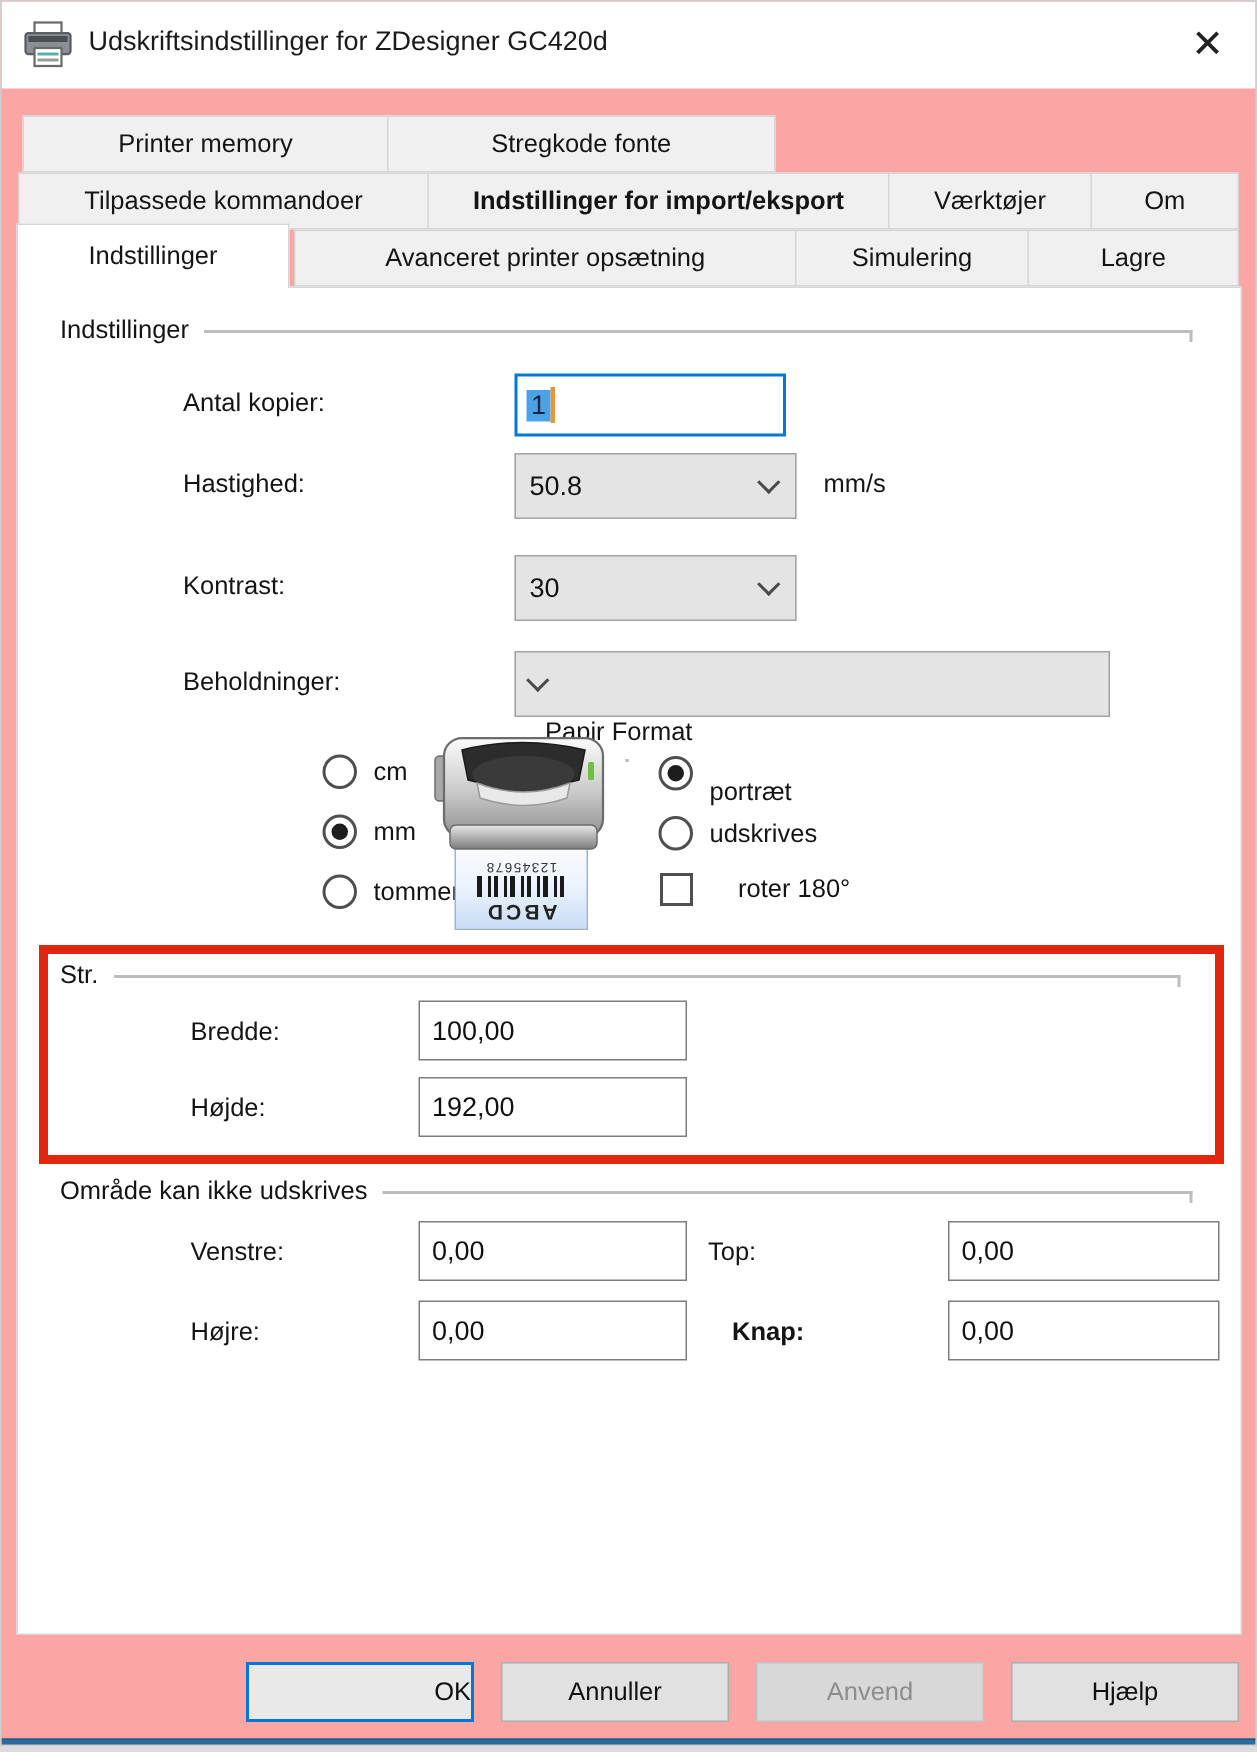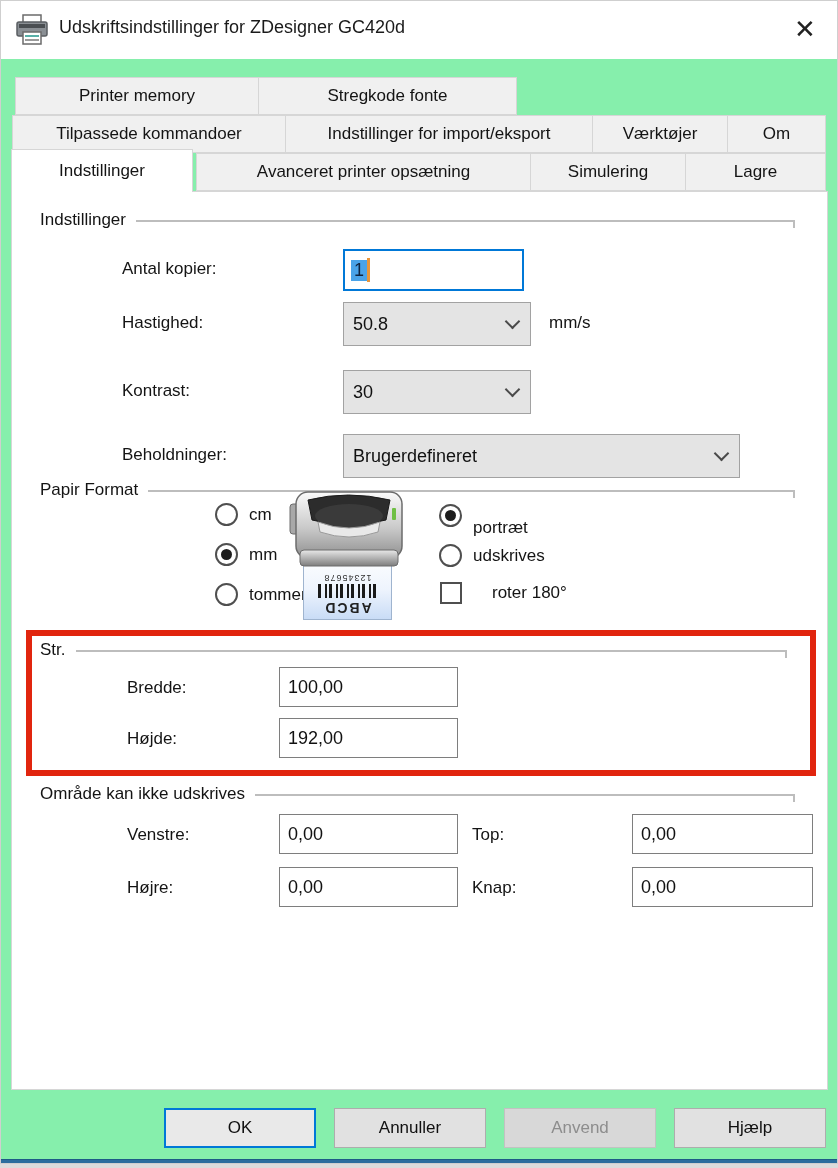--- a/index.html
+++ b/index.html
@@ -1,21 +1,21 @@
 <!DOCTYPE html>
 <html><head>
 <meta charset="utf-8">
 <style>
   * { margin:0; padding:0; box-sizing:border-box; }
   html,body { background:#dcdcdc; }
   body { font-family:"Liberation Sans", sans-serif; color:#1c1c1c; }
 
   .window {
     position:relative; width:838px; height:1164px; margin:0 auto;
-    background:#86efac; border:1px solid #cfcfcf; overflow:hidden;
+    background:#fca5a5; border:1px solid #cfcfcf; overflow:hidden;
     font-size:17px;
   }
 
   
   .titlebar { position:absolute; left:0; top:0; width:100%; height:58px; background:#ffffff; }
   .titlebar .appicon { position:absolute; left:14px; top:13px; width:34px; height:32px; }
   .titlebar .title { position:absolute; left:58px; top:16px; font-size:18px; color:#1a1a1a; white-space:nowrap; }
   .titlebar .close { position:absolute; right:12px; top:8px; width:40px; height:40px;
     display:flex; align-items:center; justify-content:center; font-size:26px; font-weight:300; color:#222; cursor:default; }
 
@@ -129,21 +129,21 @@
         <span>Printer memory</span>
       </div>
     <div class="tab" style="width:259px;">
         <span>Stregkode fonte</span>
       </div>
   </div>
   <div class="tabrow tabrow2" style="left:11px;">
     <div class="tab" style="width:274px;">
         <span>Tilpassede kommandoer</span>
       </div>
-    <div class="tab" style="width:308px;">
+    <div class="tab" style="width:308px;font-weight:bold;">
         <span>Indstillinger for import/eksport</span>
       </div>
     <div class="tab" style="width:136px;">
         <span>Værktøjer</span>
       </div>
     <div class="tab" style="width:99px;">
         <span>Om</span>
       </div>
   </div>
   <div class="tabrow tabrow3" style="left:10px;">
@@ -182,25 +182,24 @@
     <div class="flabel" style="left:537px; top:121px;">mm/s</div>
 
     <div class="flabel" style="left:110px; top:189px;">Kontrast:</div>
     <div class="combo" style="left:331px; top:178px; width:188px; height:44px;">
       <span class="cval">30</span>
       <span class="chev"></span>
     </div>
 
     <div class="flabel" style="left:110px; top:253px;">Beholdninger:</div>
     <div class="combo" style="left:331px; top:242px; width:397px; height:44px;">
-      <span class="cval">Brugerdefineret</span>
       <span class="chev"></span>
     </div>
 
-    <div class="ghead" style="left:28px; right:32px; top:286px;">
+    <div class="ghead" style="left:28px; right:32px; top:286px;flex-direction:column;">
       <span class="glabel">Papir Format</span>
       <span class="gline"></span>
     </div>
 
     <span class="radio" style="left:203px; top:311px;"></span>
     <div class="flabel" style="left:237px; top:313px;">cm</div>
     <span class="radio sel" style="left:203px; top:351px;"></span>
     <div class="flabel" style="left:237px; top:353px;">mm</div>
     <span class="radio" style="left:203px; top:391px;"></span>
     <div class="flabel" style="left:237px; top:393px;">tommer</div>
@@ -254,27 +253,27 @@
     <div class="ghead" style="left:28px; right:32px; top:590px;">
       <span class="glabel">Område kan ikke udskrives</span>
       <span class="gline"></span>
     </div>
     <div class="flabel" style="left:115px; top:633px;">Venstre:</div>
     <input class="tinput" style="left: 267px; top: 622px; width: 179px; height: 40px;" value="0,00">
     <div class="flabel" style="left:460px; top:633px;">Top:</div>
     <input class="tinput" style="left: 620px; top: 622px; width: 181px; height: 40px;" value="0,00">
     <div class="flabel" style="left:115px; top:686px;">Højre:</div>
     <input class="tinput" style="left: 267px; top: 675px; width: 179px; height: 40px;" value="0,00">
-    <div class="flabel" style="left:460px; top:686px;">Knap:</div>
+    <div class="flabel" style="left:476px; top:686px;font-weight:bold;">Knap:</div>
     <input class="tinput" style="left: 620px; top: 675px; width: 181px; height: 40px;" value="0,00">
 
     <div class="annotation"></div>
   </div>
 
-  <div class="btn default" style="left:163px;">
+  <div class="btn default" style="left:163px;justify-content:flex-end;">
       <span>OK</span>
     </div>
   <div class="btn" style="left:333px;">
       <span>Annuller</span>
     </div>
   <div class="btn disabled" style="left:503px;">
       <span>Anvend</span>
     </div>
   <div class="btn" style="left:673px;">
       <span>Hjælp</span>

